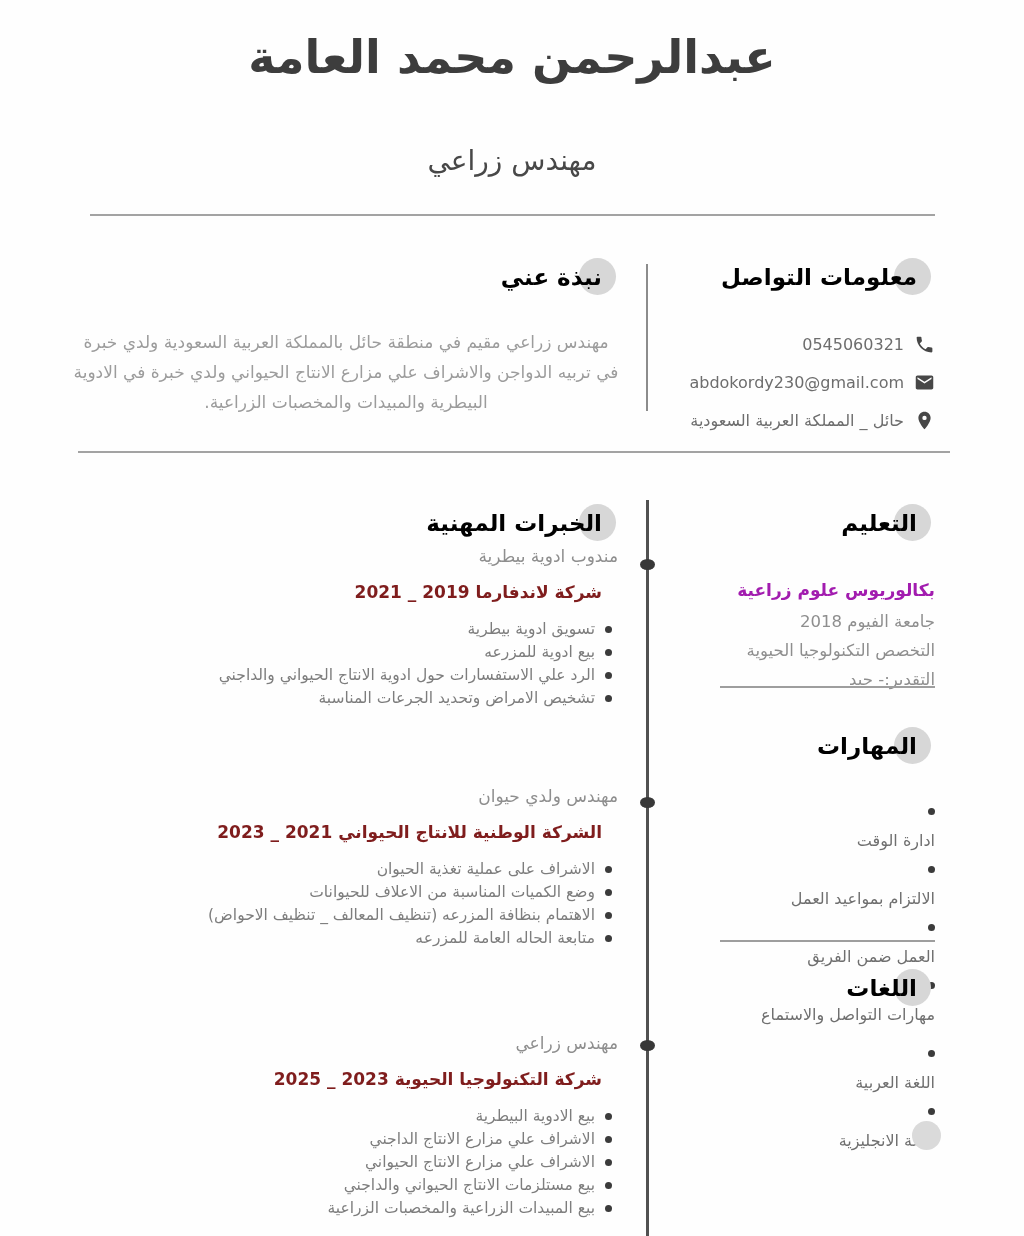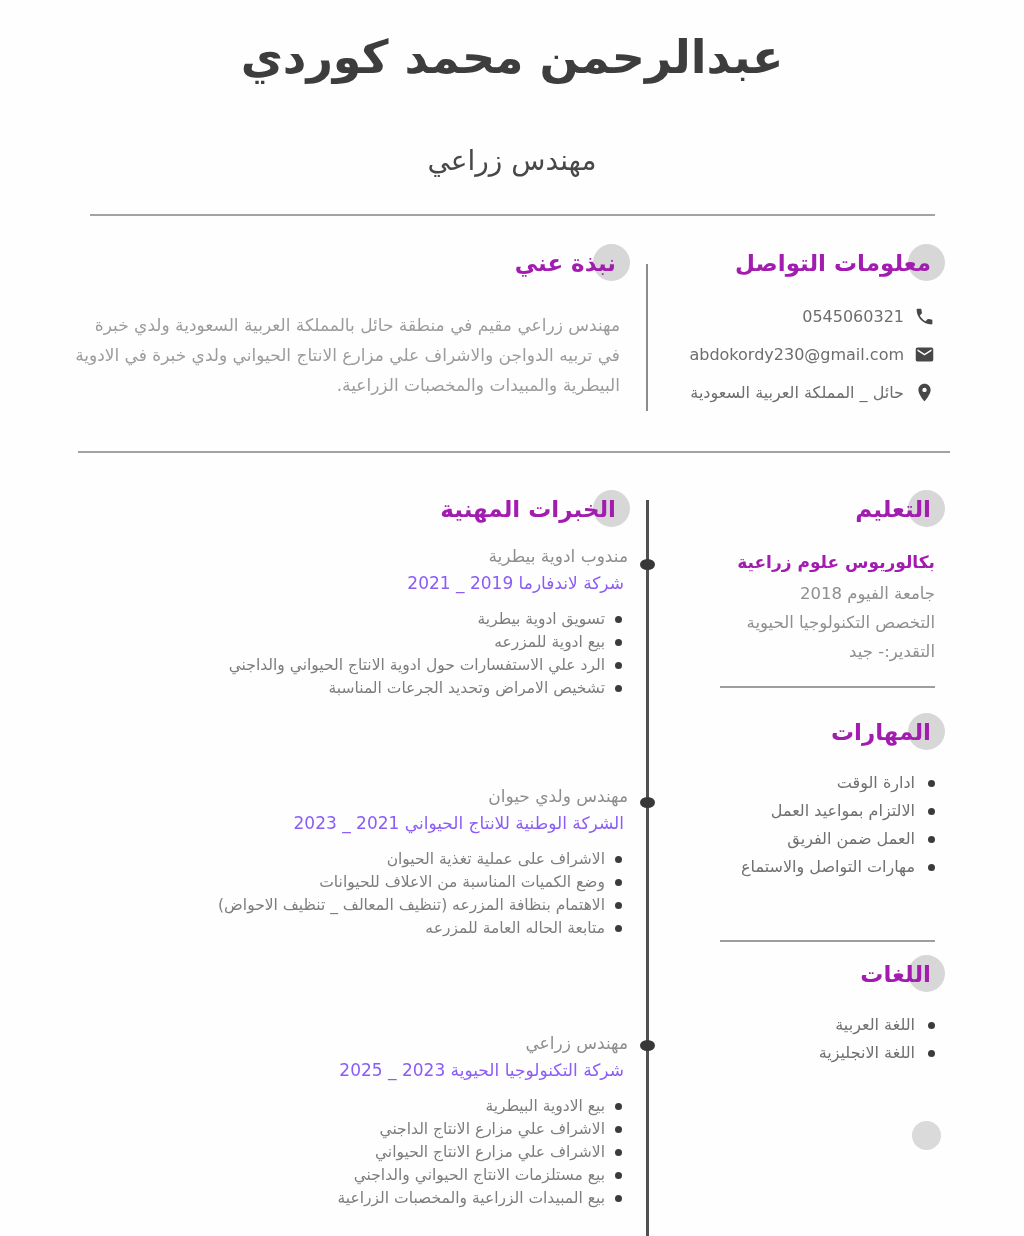--- a/index.html
+++ b/index.html
@@ -26,22 +26,22 @@
   .subtitle {
     position: absolute; top: 144px; left: 0; right: 0;
     text-align: center; font-size: 28px; color: #484848;
   }
   .hr { position: absolute; height: 2px; background: #a3a3a3; }
   .hr-top { top: 214px; left: 90px; width: 845px; }
   .hr-mid { top: 451px; left: 78px; width: 872px; }
 
   
   .sec-title {
-    position: relative; display: inline-block; margin: 4px;
-    font-size: 23px; font-weight: 700; color: #a21caf;
+    position: relative; display: inline-block; margin: 18px;
+    font-size: 23px; font-weight: 700; color: #000000;
   }
   .accent {
     position: absolute; top: -6px; right: -14px;
     width: 37px; height: 37px; border-radius: 50%;
     background: #d7d7d7; z-index: 0;
   }
   .sec-title .t { position: relative; z-index: 1; }
 
   
   .contact { position: absolute; top: 246px; right: 89px; width: 310px; text-align: right; }
@@ -53,76 +53,76 @@
   }
   .c-icon { flex: none; width: 21px; height: 21px; display: inline-flex; }
   .c-icon svg { width: 100%; height: 100%; fill: #474747; }
   .v-divider {
     position: absolute; top: 264px; left: 646px;
     width: 2px; height: 147px; background: #8c8c8c;
   }
 
   
   .about { position: absolute; top: 246px; right: 404px; width: 548px; text-align: right; }
-  .about p { margin: 30px 0 0; font-size: 17px; line-height: 30px; color: #9c9c9c; }
+  .about p { margin: 19px 0 0; font-size: 17px; line-height: 30px; color: #9c9c9c; text-align: center; }
 
   
   .timeline { position: absolute; top: 500px; left: 646px; width: 3px; height: 736px; background: #515151; }
   .tdot {
     position: absolute; left: 640px;
     width: 15px; height: 11px; border-radius: 50%;
     background: #383838;
   }
   .tdot-1 { top: 559px; }
   .tdot-2 { top: 797px; }
   .tdot-3 { top: 1040px; }
 
   
   .exp-head { position: absolute; top: 492px; right: 404px; }
-  .job { position: absolute; right: 396px; width: 548px; text-align: right; }
+  .job { position: absolute; right: 406px; width: 548px; text-align: right; }
   .job-1 { top: 546px; }
   .job-2 { top: 786px; }
   .job-3 { top: 1033px; }
   .role { margin: 0 0 7px; font-size: 17px; color: #8e8e8e; font-weight: 400; }
-  .company { margin: 4px; font-size: 17px; font-weight: 400; color: #8b5cf6; }
+  .company { margin: 16px; font-size: 17px; font-weight: 700; color: #7f1d1d; }
   .bullets { margin: 15px 0 0; padding: 0 6px 0 0; list-style: none; }
   .bullets li {
     display: flex; justify-content: flex-start; gap: 10px;
     font-size: 15.5px; line-height: 23px; color: #7d7d7d;
   }
   .dot { flex: none; width: 7px; height: 7px; border-radius: 50%; background: #3b3b3b; margin-top: 8px; }
 
   
   .side { position: absolute; right: 89px; width: 270px; text-align: right; }
   .edu { top: 492px; }
   .edu-degree { margin: 26px 0 0; font-size: 17px; font-weight: 700; color: #a21caf; }
   .edu-lines { margin-top: 7px; font-size: 16.5px; color: #8e8e8e; line-height: 29px; }
   .hr-side { right: 89px; left: auto; width: 215px; background: #9e9e9e; }
   .hr-edu { top: 686px; }
   .hr-skl { top: 940px; }
   .skills { top: 715px; }
   .langs { top: 957px; }
   .side-list { margin: 21px 0 0; padding: 0; list-style: none; }
   .side-list li {
     display: flex; justify-content: flex-start; gap: 13px;
-    font-size: 16px; line-height: 26px; color: #6f6f6f; margin-bottom: 2px;
+    font-size: 16px; line-height: 26px; color: #6f6f6f; margin-bottom: 2px; flex-direction: column;
   }
   .side-list .dot { margin-top: 10px; }
   .floating-circle {
     position: absolute; top: 1121px; left: 912px;
     width: 29px; height: 29px; border-radius: 50%;
     background: #dadada;
   }
 </style>
 </head>
 <body>
 
 <div class="page">
 
-  <h1 class="name">عبدالرحمن محمد كوردي</h1>
+  <h1 class="name">عبدالرحمن محمد العامة</h1>
   <div class="subtitle">مهندس زراعي</div>
   <div class="hr hr-top"></div>
 
   <section class="contact">
     <h2 class="sec-title">
       <span class="accent"></span>
       <span class="t">معلومات التواصل</span>
     </h2>
     <div class="contact-rows">
       <div class="c-item">

